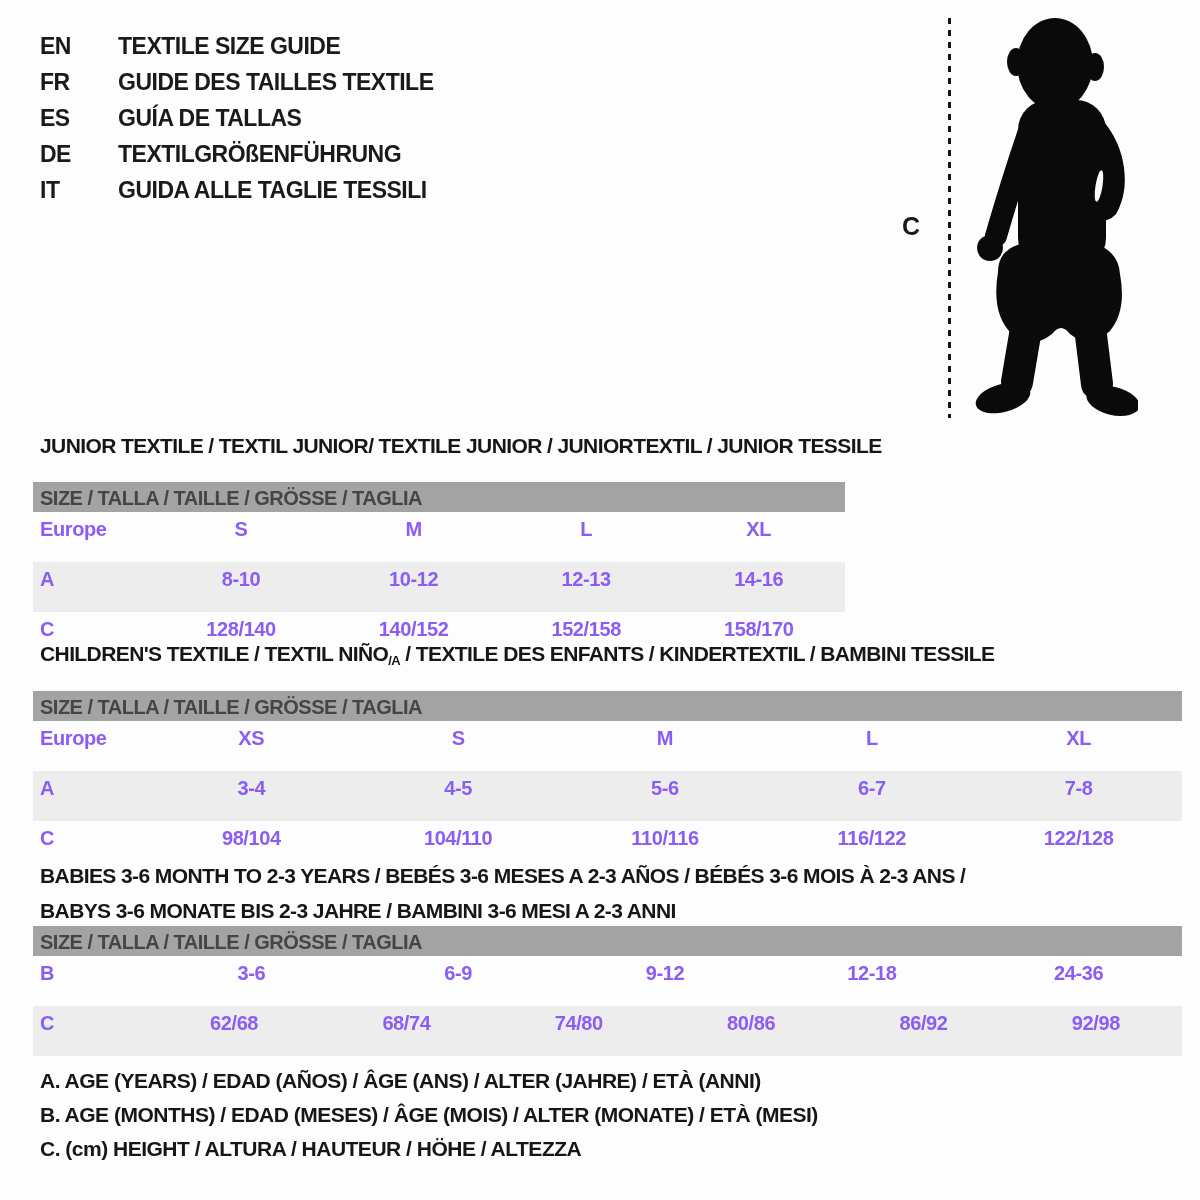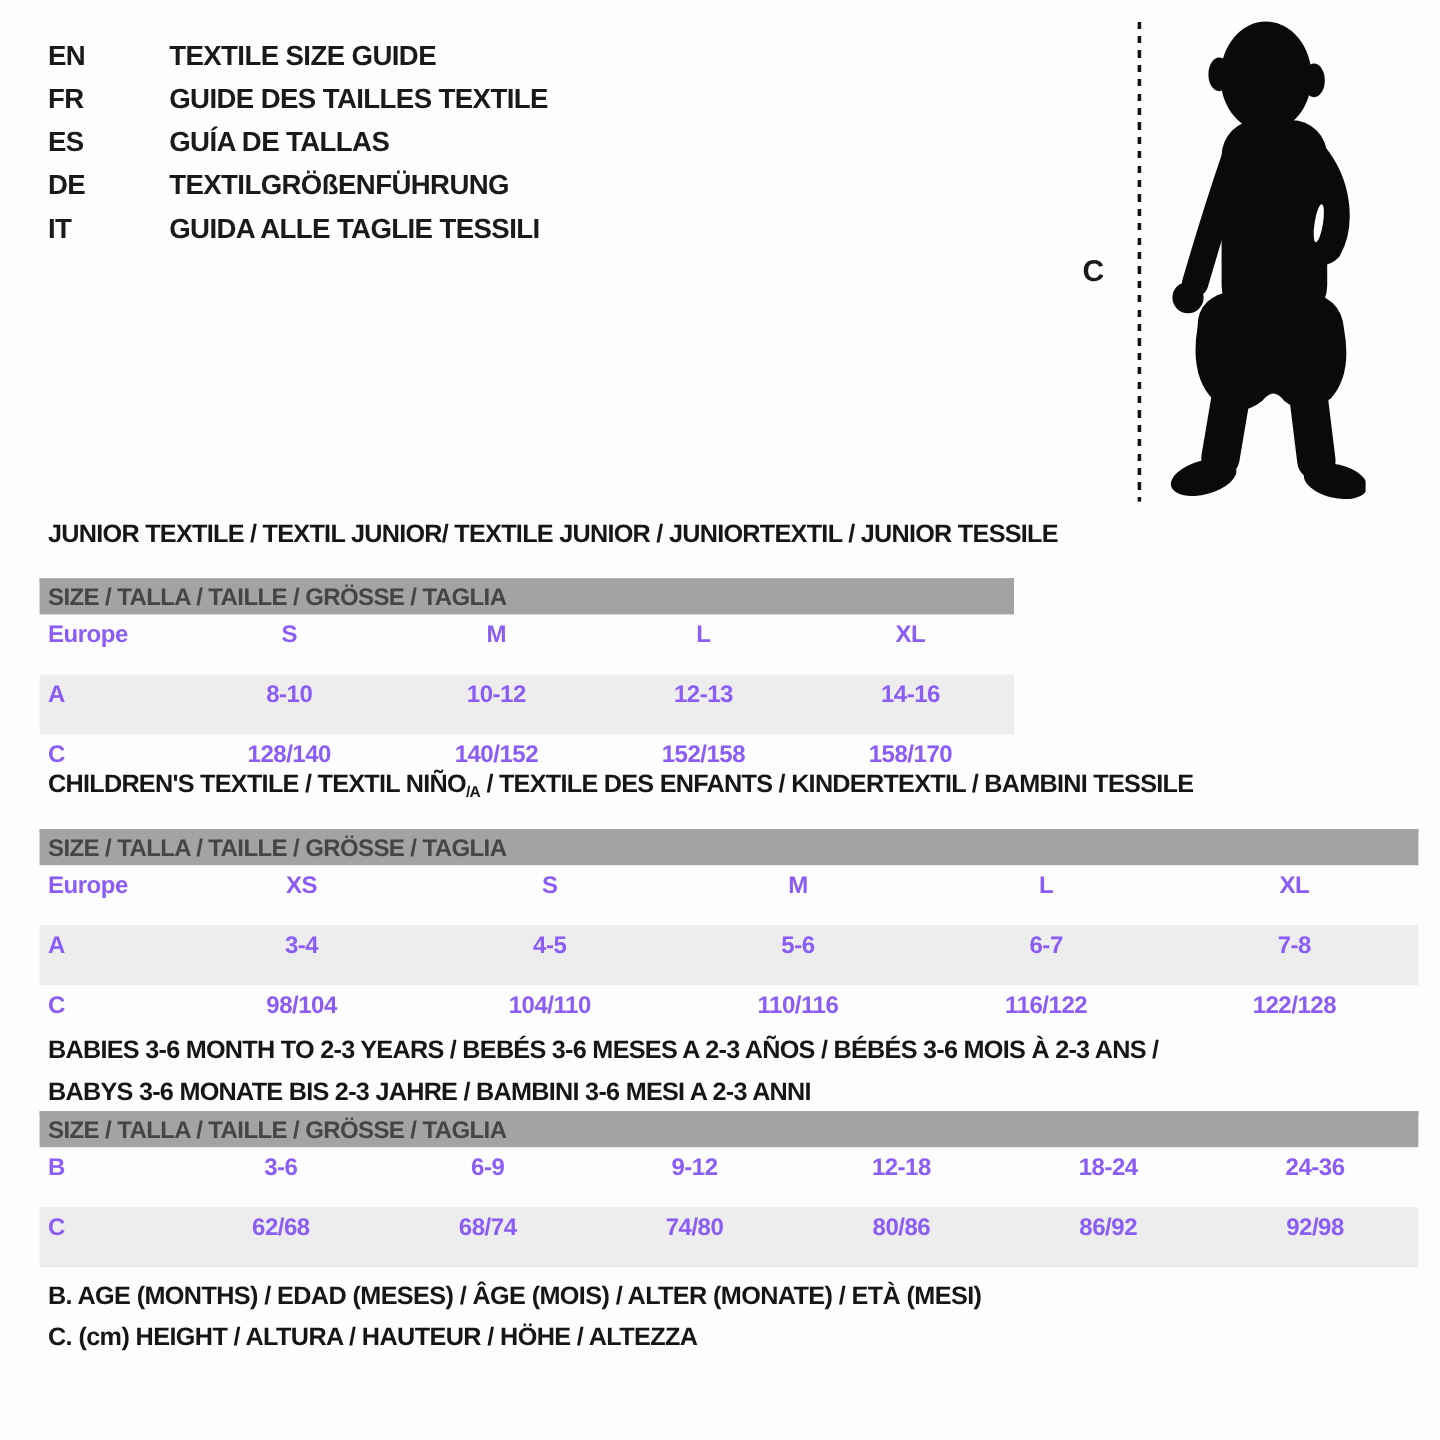--- a/index.html
+++ b/index.html
@@ -2,21 +2,21 @@
 <html><head>
 <meta charset="utf-8">
 <style>
   html,body{margin:0;padding:0;background:#ffffff;}
   .page{
     position:relative;width:1200px;height:1200px;background:#fdfdfd;
     font-family:"Liberation Sans",sans-serif;color:#1a1a1a;overflow:hidden;
   }
   
   .lang-block{position:absolute;left:40px;top:28px;}
-  .lang-row{display:flex;height:36px;align-items:center;gap:23px;}
+  .lang-row{display:flex;height:36px;align-items:center;}
   .lang-code{width:78px;font-weight:700;font-size:23px;letter-spacing:-0.5px;}
   .lang-label{font-weight:700;font-size:23px;letter-spacing:-0.5px;white-space:nowrap;}
 
   
   .dash-line{
     position:absolute;left:948px;top:18px;width:3px;height:400px;
     background:repeating-linear-gradient(to bottom,#141414 0 6px,transparent 6px 12px);
   }
   .height-label{position:absolute;left:902px;top:212px;font-weight:700;font-size:25px;}
   .baby-svg{position:absolute;left:966px;top:16px;}
@@ -164,32 +164,32 @@
     <div>BABYS 3-6 MONATE BIS 2-3 JAHRE / BAMBINI 3-6 MESI A 2-3 ANNI</div>
   </div>
   <div class="size-table t-wide" style="left:33px;top:926px;width:1149px;">
     <div class="thead">SIZE / TALLA / TAILLE / GRÖSSE / TAGLIA</div>
     <div class="trow">
       <span class="tlabel">B</span>
       <span class="tcell">3-6</span>
       <span class="tcell">6-9</span>
       <span class="tcell">9-12</span>
       <span class="tcell">12-18</span>
-      <span class="tcell">18-24</span>
       <span class="tcell">24-36</span>
     </div>
     <div class="trow shaded">
       <span class="tlabel">C</span>
       <span class="tcell">62/68</span>
       <span class="tcell">68/74</span>
       <span class="tcell">74/80</span>
       <span class="tcell">80/86</span>
       <span class="tcell">86/92</span>
       <span class="tcell">92/98</span>
     </div>
   </div>
 
   <div class="legend">
+    <div>A. AGE (YEARS) / EDAD (AÑOS) / ÂGE (ANS) / ALTER (JAHRE) / ETÀ (ANNI)</div>
     <div>B. AGE (MONTHS) / EDAD (MESES) / ÂGE (MOIS) / ALTER (MONATE) / ETÀ (MESI)</div>
     <div>C. (cm) HEIGHT / ALTURA / HAUTEUR / HÖHE / ALTEZZA</div>
   </div>
 
 </div>
 
 </body></html>

